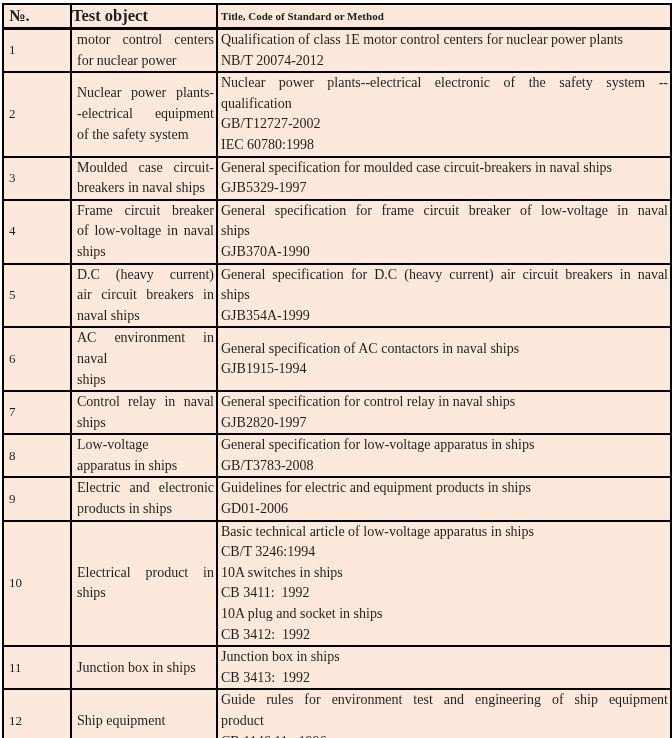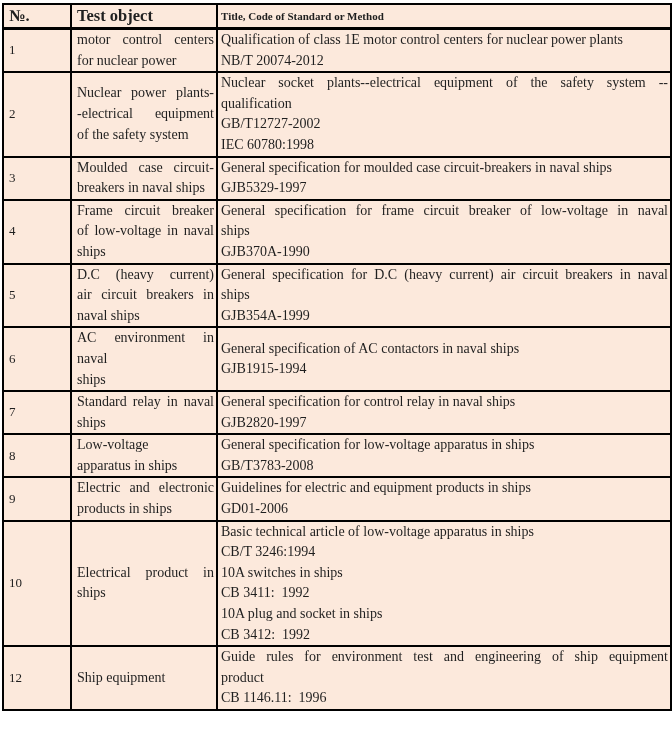--- a/index.html
+++ b/index.html
@@ -29,21 +29,21 @@
   }
   thead th {
     border-bottom: 3px solid var(--border, #000000);
     font-weight: bold;
     text-align: left;
     height: 22px;
     line-height: 22px;
     white-space: nowrap;
   }
   th.th-no   { font-size: 16.5px; padding-left: 5px; }
-  th.th-obj  { font-size: 16.5px; padding-left: 5px; }
+  th.th-obj  { font-size: 16.5px; }
   th.th-title{ font-size: 11px; padding-left: 3px; }
   td.col-no {
     font-size: 13px;
     padding: 0 2px 0 5px;
     line-height: 20.6px;
   }
   td.col-obj  { padding: 0 2px 0 5px; }
   td.col-title{ padding: 0 2px 0 3px; margin-top: 42px; }
   .ln {
     font-size: 14px;
@@ -85,21 +85,21 @@
         </td>
       </tr>
       <tr>
         <td class="col-no">2</td>
         <td class="col-obj">
           <div class="ln j">Nuclear power plants-</div>
           <div class="ln j">-electrical equipment</div>
           <div class="ln">of the safety system</div>
         </td>
         <td class="col-title">
-          <div class="ln j">Nuclear socket plants--electrical equipment of the safety system --</div>
+          <div class="ln j">Nuclear power plants--electrical electronic of the safety system --</div>
           <div class="ln">qualification</div>
           <div class="ln">GB/T12727-2002</div>
           <div class="ln">IEC 60780:1998</div>
         </td>
       </tr>
       <tr>
         <td class="col-no">3</td>
         <td class="col-obj">
           <div class="ln j">Moulded case circuit-</div>
           <div class="ln">breakers in naval ships</div>
@@ -142,21 +142,21 @@
           <div class="ln">ships</div>
         </td>
         <td class="col-title">
           <div class="ln">General specification of AC contactors in naval ships</div>
           <div class="ln">GJB1915-1994</div>
         </td>
       </tr>
       <tr>
         <td class="col-no">7</td>
         <td class="col-obj">
-          <div class="ln j">Standard relay in naval</div>
+          <div class="ln j">Control relay in naval</div>
           <div class="ln">ships</div>
         </td>
         <td class="col-title">
           <div class="ln">General specification for control relay in naval ships</div>
           <div class="ln">GJB2820-1997</div>
         </td>
       </tr>
       <tr>
         <td class="col-no">8</td>
         <td class="col-obj">
@@ -188,20 +188,30 @@
         <td class="col-title">
           <div class="ln">Basic technical article of low-voltage apparatus in ships</div>
           <div class="ln">CB/T 3246:1994</div>
           <div class="ln">10A switches in ships</div>
           <div class="ln">CB 3411:  1992</div>
           <div class="ln">10A plug and socket in ships</div>
           <div class="ln">CB 3412:  1992</div>
         </td>
       </tr>
       <tr>
+        <td class="col-no">11</td>
+        <td class="col-obj">
+          <div class="ln">Junction box in ships</div>
+        </td>
+        <td class="col-title">
+          <div class="ln">Junction box in ships</div>
+          <div class="ln">CB 3413:  1992</div>
+        </td>
+      </tr>
+      <tr>
         <td class="col-no">12</td>
         <td class="col-obj">
           <div class="ln">Ship equipment</div>
         </td>
         <td class="col-title">
           <div class="ln j">Guide rules for environment test and engineering of ship equipment</div>
           <div class="ln">product</div>
           <div class="ln">CB 1146.11:  1996</div>
         </td>
       </tr>

